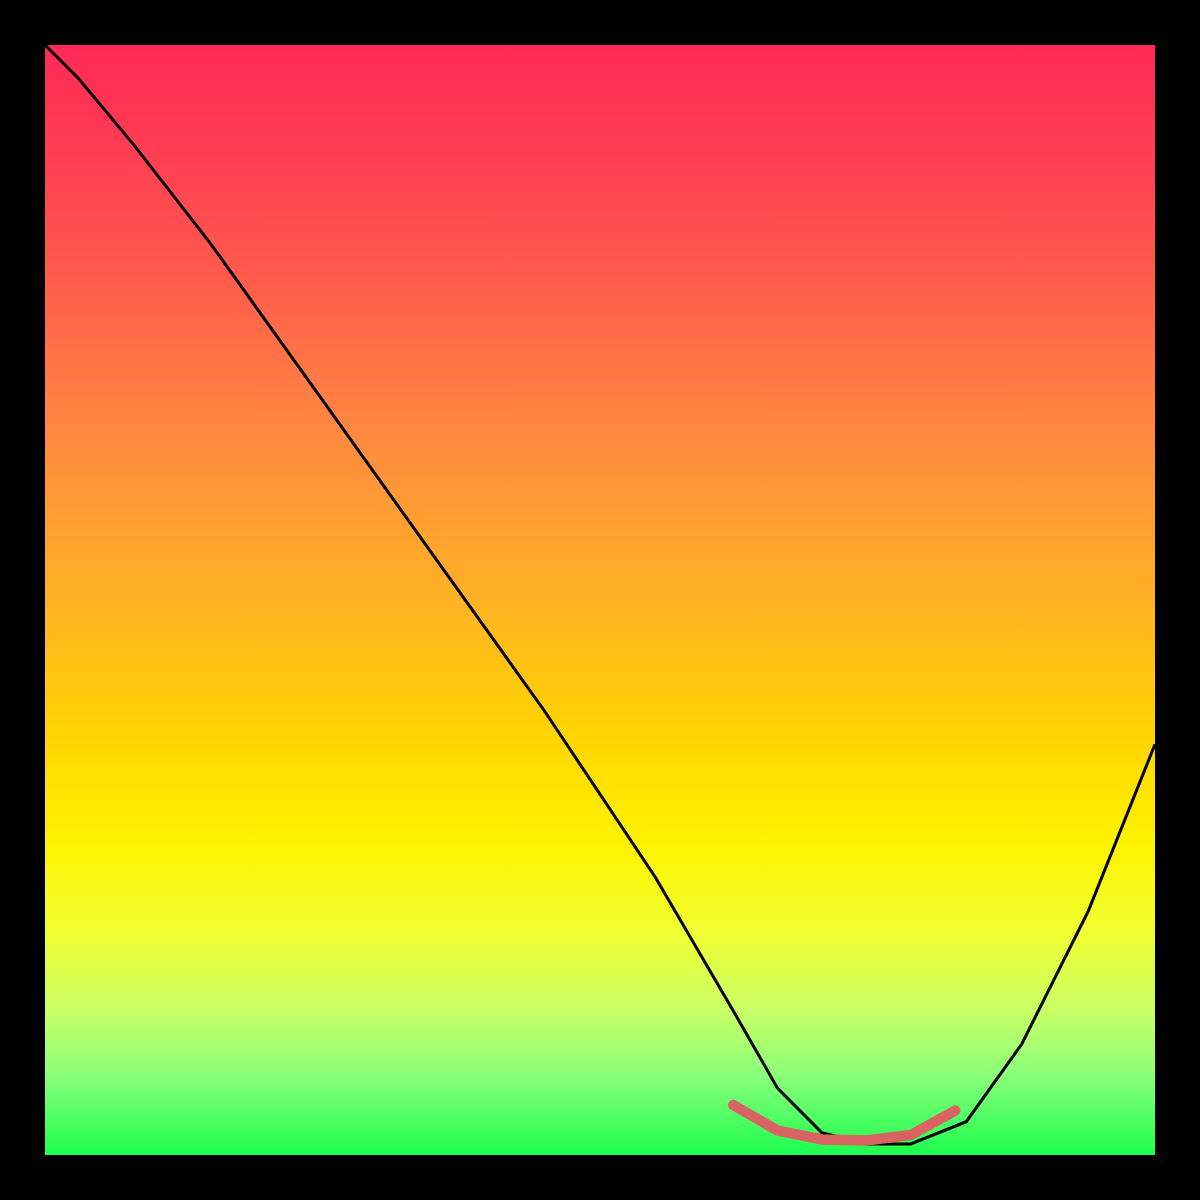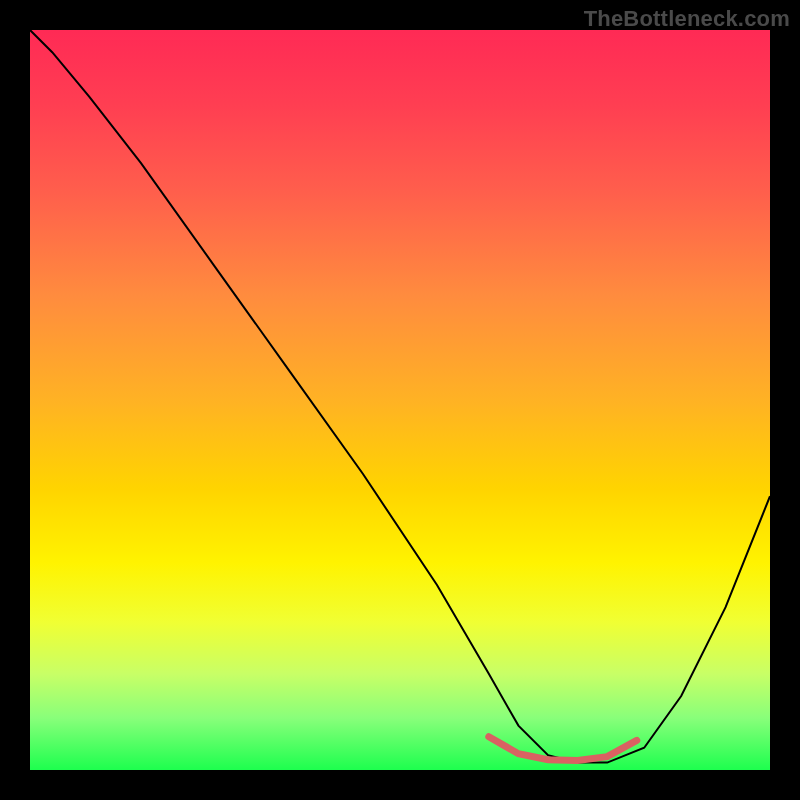--- a/index.html
+++ b/index.html
@@ -61,21 +61,20 @@
     top: 0;
     width: 100%;
     height: 100%;
     z-index: 2;
   }
 </style>
 </head>
 <body>
 
 <div class="frame">
-  <div class="watermark">TheBottleneck.com</div>
 
   <div class="plot-area">
     <div class="gradient"></div>
     <svg class="overlay-svg" viewBox="0 0 100 100" preserveAspectRatio="none">
       <path fill="none" stroke="#000000" stroke-width="2" vector-effect="non-scaling-stroke" d="M0.00,0.00 L3.00,3.00 L8.00,9.00 L15.00,18.00 L25.00,32.00 L35.00,46.00 L45.00,60.00 L55.00,75.00 L62.00,87.00 L66.00,94.00 L70.00,98.00 L74.00,99.00 L78.00,99.00 L83.00,97.00 L88.00,90.00 L94.00,78.00 L100.00,63.00"></path>
       <path fill="none" stroke="#d96262" stroke-width="7" stroke-linecap="round" vector-effect="non-scaling-stroke" d="M62.00,95.50 L66.00,97.80 L70.00,98.60 L74.00,98.70 L78.00,98.20 L82.00,96.00"></path>
     </svg>
   </div>
 </div>
 

